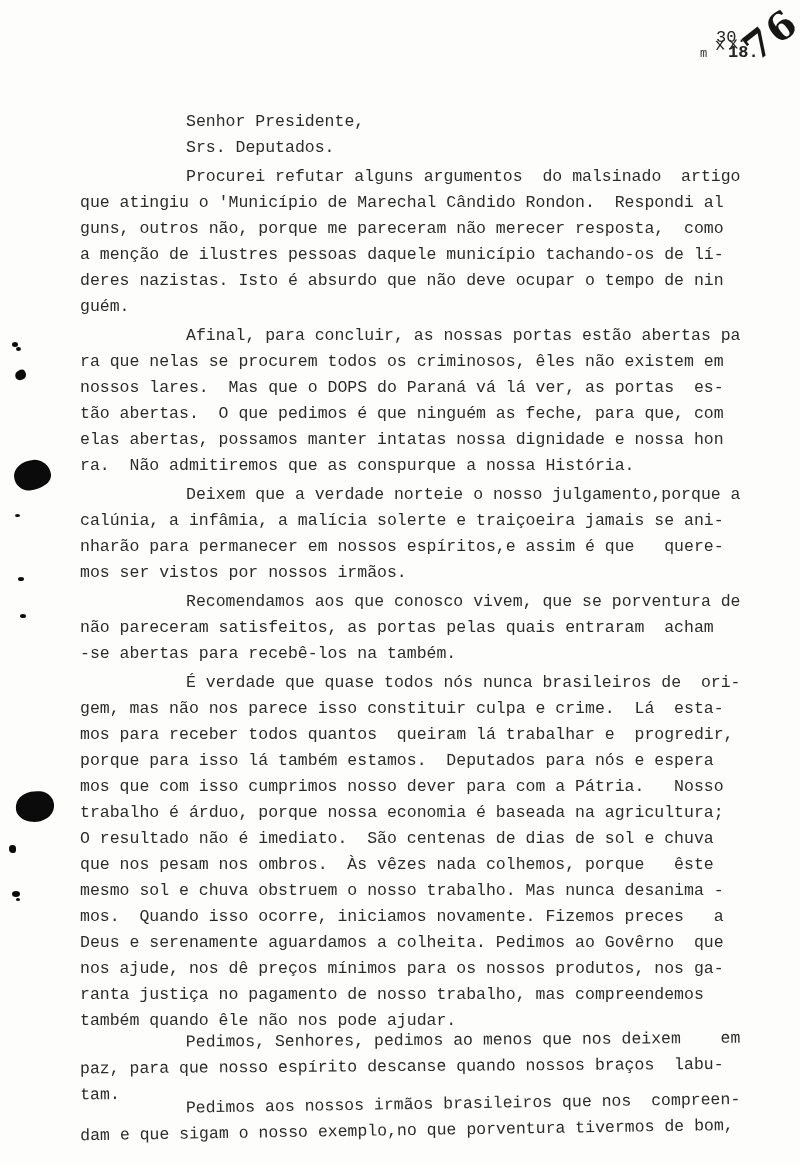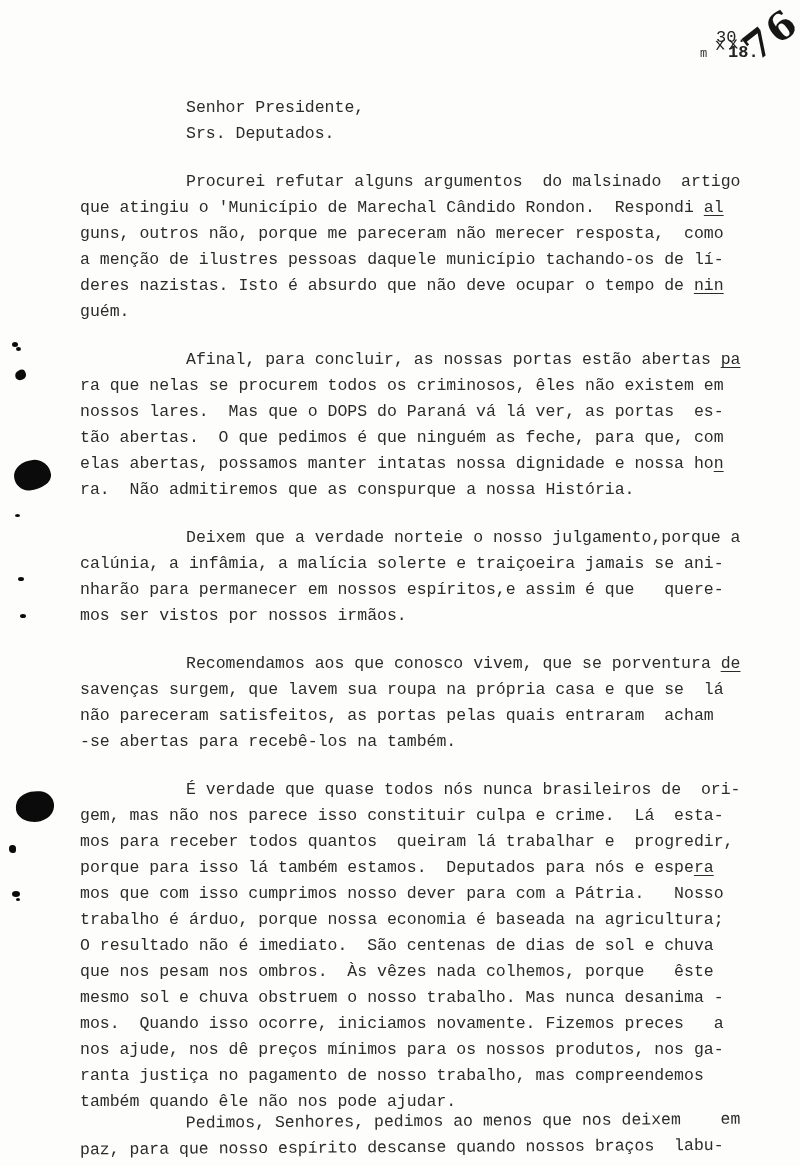--- a/index.html
+++ b/index.html
@@ -8,23 +8,23 @@
     background:#fdfdfc;
     font-family:"Liberation Mono", monospace;
   }
   .doc{
     position:absolute;left:80px;top:95px;width:665px;
     font-family:"Liberation Mono", monospace;
     font-size:16.5px;line-height:26px;color:#2b2b2b;
   }
   .line{white-space:pre;height:26px;}
   .line.indent{padding-left:106px;}
-  .u{text-decoration:underline;text-underline-offset:3px;}
-  .para{margin-top:22px;}
-  .para.salutation{margin-top:0;}
+  .u{text-underline-offset:3px;}
+  .para{margin-top:3px;}
+  .para.salutation{margin-top:14px;}
   .para.first{}
   .para.squeeze{margin-top:-6px;transform:rotate(-0.4deg);}
   .para.squeeze-more{margin-top:-14px;transform:rotate(-0.9deg);}
   
   .pagenum-block{
     position:absolute;top:28px;left:700px;width:70px;height:44px;
     font-family:"Liberation Mono", monospace;font-size:17px;color:#222;
   }
   .pn-new{position:absolute;top:0;left:16px;}
   .pn-m{position:absolute;top:19px;left:0;font-size:12px;color:#333;}
@@ -75,35 +75,35 @@
         <div class="line"><span>ra.  Não admitiremos que as conspurque a nossa História.</span></div>
       </div>
       <div class="para">
         <div class="line indent"><span>Deixem que a verdade norteie o nosso julgamento,porque a</span></div>
         <div class="line"><span>calúnia, a infâmia, a malícia solerte e traiçoeira jamais se ani-</span></div>
         <div class="line"><span>nharão para permanecer em nossos espíritos,e assim é que   quere-</span></div>
         <div class="line"><span>mos ser vistos por nossos irmãos.</span></div>
       </div>
       <div class="para">
         <div class="line indent"><span>Recomendamos aos que conosco vivem, que se porventura </span><span class="u">de</span></div>
-        <div class="line"><span>savenças surgem, que lavem sua roupa na própria casa e que se  lá</span></div>
         <div class="line"><span>não pareceram satisfeitos, as portas pelas quais entraram  acham</span></div>
         <div class="line"><span>-se abertas para recebê-los na também.</span></div>
       </div>
       <div class="para">
         <div class="line indent"><span>É verdade que quase todos nós nunca brasileiros de  ori-</span></div>
         <div class="line"><span>gem, mas não nos parece isso constituir culpa e crime.  Lá  esta-</span></div>
         <div class="line"><span>mos para receber todos quantos  queiram lá trabalhar e  progredir,</span></div>
         <div class="line"><span>porque para isso lá também estamos.  Deputados para nós e espe</span><span class="u">ra</span></div>
         <div class="line"><span>mos que com isso cumprimos nosso dever para com a Pátria.   Nosso</span></div>
         <div class="line"><span>trabalho é árduo, porque nossa economia é baseada na agricultura;</span></div>
         <div class="line"><span>O resultado não é imediato.  São centenas de dias de sol e chuva</span></div>
         <div class="line"><span>que nos pesam nos ombros.  Às vêzes nada colhemos, porque   êste</span></div>
         <div class="line"><span>mesmo sol e chuva obstruem o nosso trabalho. Mas nunca desanima -</span></div>
         <div class="line"><span>mos.  Quando isso ocorre, iniciamos novamente. Fizemos preces   a</span></div>
+        <div class="line"><span>Deus e serenamente aguardamos a colheita. Pedimos ao Govêrno  que</span></div>
         <div class="line"><span>nos ajude, nos dê preços mínimos para os nossos produtos, nos ga-</span></div>
         <div class="line"><span>ranta justiça no pagamento de nosso trabalho, mas compreendemos</span></div>
         <div class="line"><span>também quando êle não nos pode ajudar.</span></div>
       </div>
       <div class="para squeeze">
         <div class="line indent"><span>Pedimos, Senhores, pedimos ao menos que nos deixem    em</span></div>
         <div class="line"><span>paz, para que nosso espírito descanse quando nossos braços  labu-</span></div>
         <div class="line"><span>tam.</span></div>
       </div>
       <div class="para squeeze-more">

